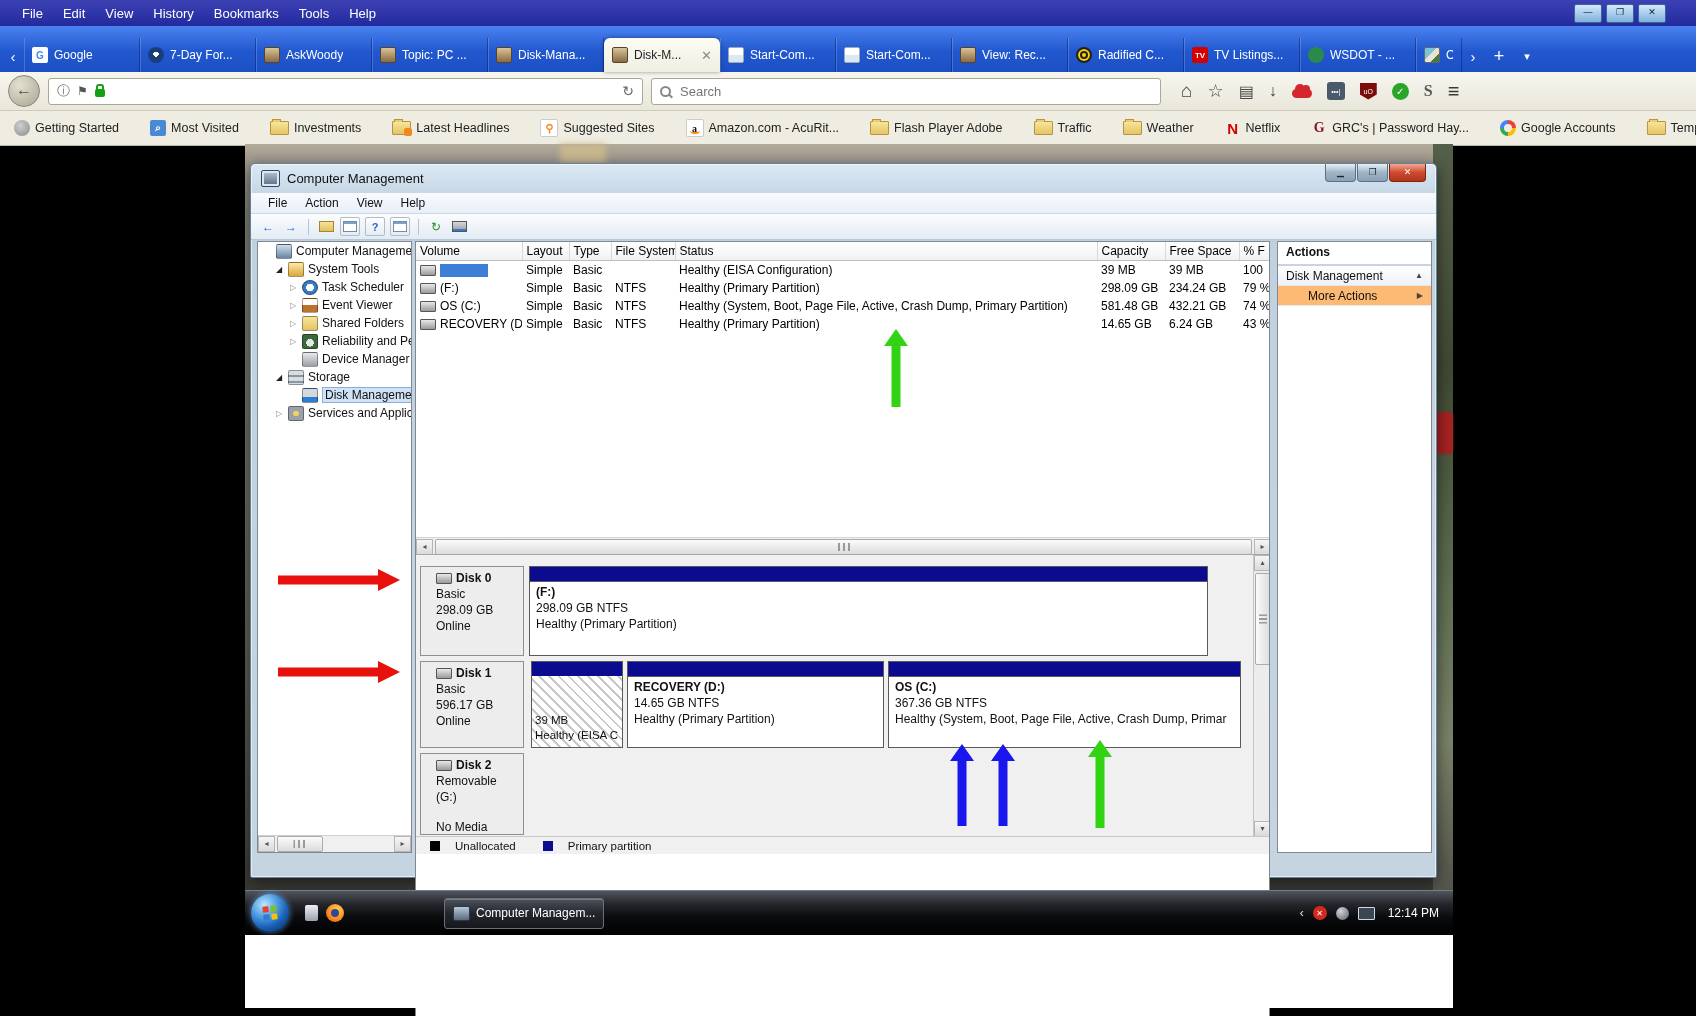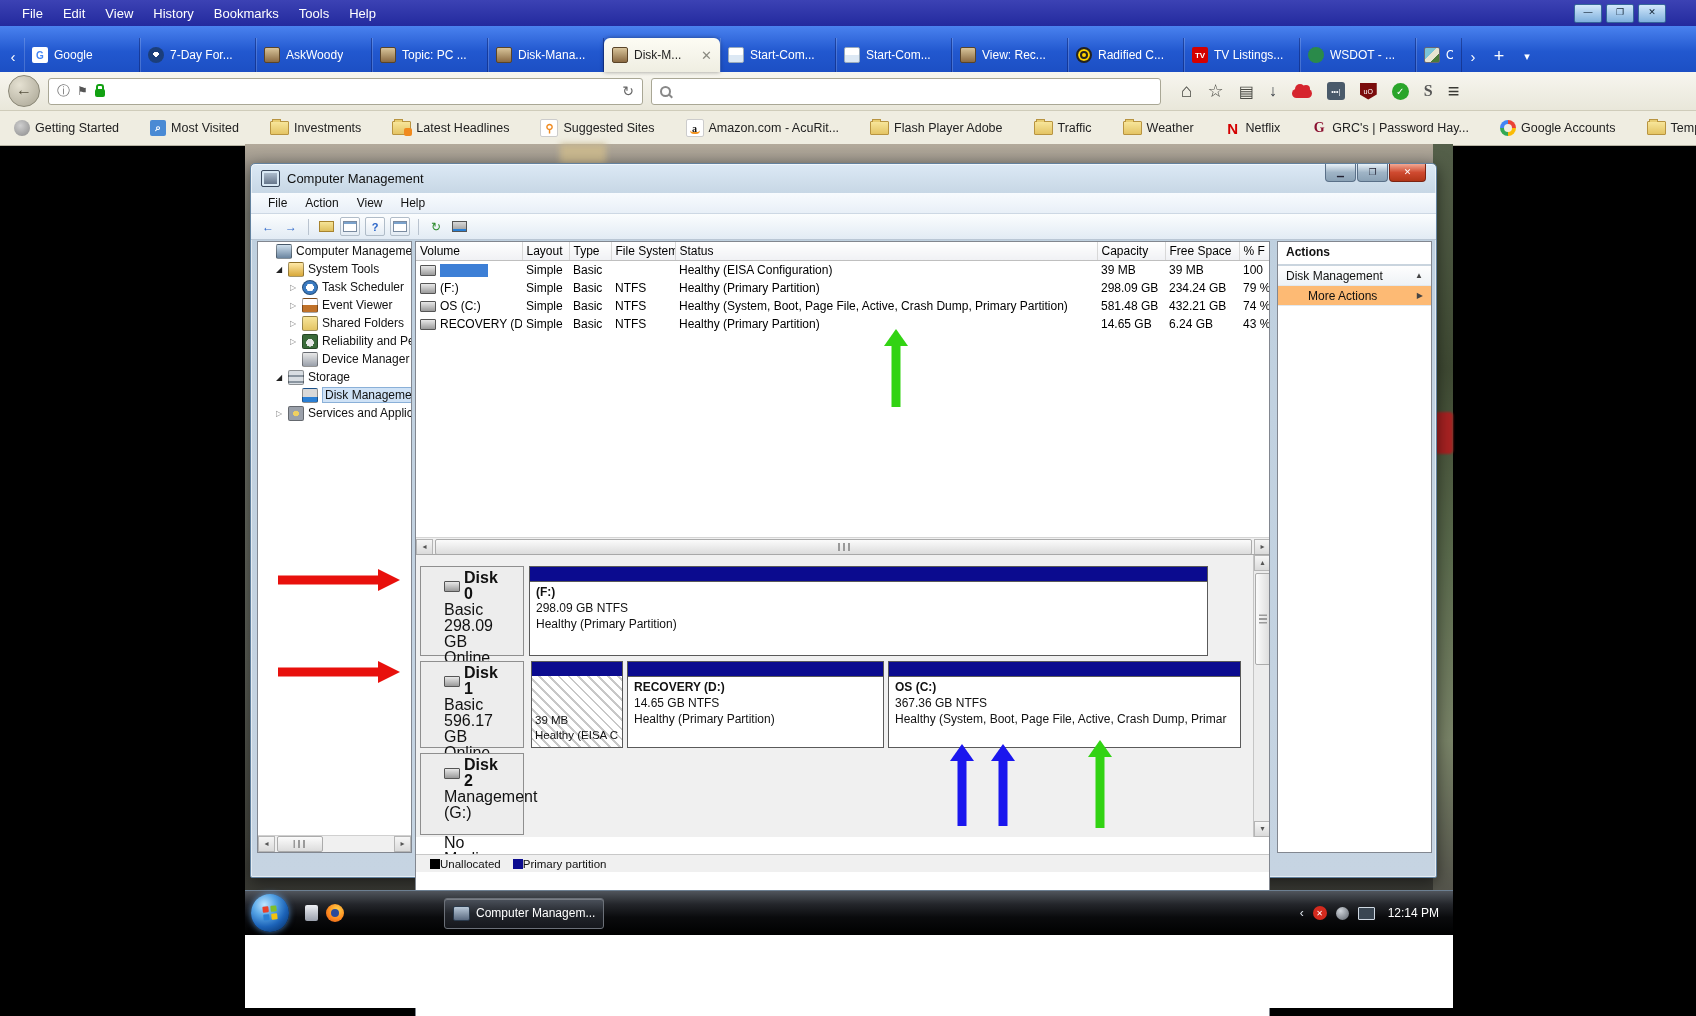--- a/index.html
+++ b/index.html
@@ -131,32 +131,32 @@
   .vtable th{height:18px;font-weight:normal;text-align:left;padding:0 4px;background:linear-gradient(#fff,#f0f1f4);border-right:1px solid #d8d8d8;border-bottom:1px solid #bfbfbf;white-space:nowrap;overflow:hidden;}
   .vtable td{height:18px;padding:0 4px;white-space:nowrap;overflow:hidden;color:#000;}
   .vcell{display:flex;align-items:center;gap:4px;}
   .drive{width:14px;height:9px;flex:0 0 14px;background:linear-gradient(#e8e8e8,#9a9a9a);border:1px solid #555;border-radius:1px;}
   .selbox{width:48px;height:13px;background:#3d7fd6;}
   .hscroll{position:absolute;top:295px;left:0;width:855px;height:17px;background:#f0f0f0;border-top:1px solid #d5d5d5;display:flex;align-items:center;}
   .sbtn{width:17px;height:16px;background:linear-gradient(#f6f6f6,#dadada);border:1px solid #b5b5b5;font-size:8px;color:#555;text-align:center;line-height:14px;box-sizing:border-box;flex:0 0 17px;}
   .thumb{height:14px;background:linear-gradient(#fbfbfb,#dcdcdc);border:1px solid #ababab;border-radius:2px;position:relative;}
   .grip{position:absolute;left:50%;top:3px;transform:translateX(-50%);width:13px;height:8px;background:repeating-linear-gradient(90deg,#9a9a9a 0 2px,transparent 2px 5px);}
   .diskpane{position:absolute;top:312px;left:0;width:855px;height:282px;background:#f0f0f0;border-top:1px solid #a8a8a8;}
-  .dlabel{position:absolute;left:4px;width:104px;background:#ededed;border:1px solid #8f8f8f;font-size:16px;padding:3px 23px;box-sizing:border-box;line-height:16px;color:#111;}
+  .dlabel{position:absolute;left:4px;width:104px;background:#ededed;border:1px solid #8f8f8f;font-size:12px;padding:3px 15px;box-sizing:border-box;line-height:16px;color:#111;}
   .dname{font-weight:bold;display:flex;align-items:center;gap:4px;}
   .pbox{position:absolute;border:1px solid #5a5a5a;background:#fff;box-sizing:border-box;overflow:hidden;}
   .pband{height:14px;background:#0b0b8f;border-bottom:1px solid #5a5a5a;}
   .ptxt{padding:2px 6px;font-size:12px;line-height:16px;white-space:nowrap;overflow:hidden;color:#111;}
   .ptitle{font-weight:bold;}
   .hatchbody{position:absolute;top:14px;left:0;right:0;bottom:0;background:repeating-linear-gradient(45deg,#fff 0 5px,#c8c8c8 5px 7px);}
   .eisatxt{position:absolute;left:3px;bottom:4px;font-size:11.5px;line-height:15px;white-space:nowrap;color:#111;background:transparent;}
   .vscroll{position:absolute;right:0;top:0;width:17px;height:282px;background:#ececec;border-left:1px solid #c5c5c5;}
   .vthumb{position:absolute;left:1px;top:18px;width:14px;height:90px;background:linear-gradient(90deg,#fbfbfb,#dcdcdc);border:1px solid #ababab;border-radius:2px;}
   .vgrip{position:absolute;left:50%;top:50%;transform:translate(-50%,-50%);width:8px;height:9px;background:repeating-linear-gradient(#9a9a9a 0 2px,transparent 2px 4px);}
-  .legend{position:absolute;top:594px;left:0;width:855px;height:18px;background:#f0f0f0;display:flex;align-items:center;gap:0;padding-left:14px;font-size:11.5px;border-top:1px solid #c8c8c8;box-sizing:border-box;color:#111;margin-top:18px;}
+  .legend{position:absolute;top:594px;left:0;width:855px;height:18px;background:#f0f0f0;display:flex;align-items:center;gap:15px;padding-left:14px;font-size:11.5px;border-top:1px solid #c8c8c8;box-sizing:border-box;color:#111;}
   .lsq{width:10px;height:10px;flex:0 0 10px;}
   .lsq.black{background:#000;}
   .lsq.navy{background:#0b0b8f;margin-left:12px;}
 
   .actions{left:1026px;top:77px;width:155px;height:612px;font-size:12px;}
   .ahead{height:19px;font-weight:bold;padding:3px 8px 0;border-bottom:2px solid #c9d4de;color:#111;}
   .aitem{height:19px;display:flex;align-items:center;padding:0 8px;background:linear-gradient(#fefefe,#eef2f6);border-bottom:1px solid #e2e8ee;color:#111;}
   .aarr{margin-left:auto;font-size:8px;color:#444;}
   .amore{padding-left:30px;background:#fdba74;}
 
@@ -270,20 +270,21 @@
   <div class="navbar">
     <span class="backbtn">←</span>
     <div class="urlbox">
       <span class="info-ic">ⓘ</span>
       <span class="flag-ic">⚑</span>
       <span class="lock"></span>
       <span class="reload">↻</span>
     </div>
     <div class="searchbox">
       <span class="mag"></span>
+      <input placeholder="Search" style="">
     </div>
     <div class="tbicons">
       <span class="ic-home">⌂</span>
       <span class="ic-star">☆</span>
       <span class="ic-list">▤</span>
       <span class="ic-down">↓</span>
       <span class="cloud"></span>
       <span class="lpass">•••|</span>
       <span class="ublock">uO</span>
       <span class="gcheck">✓</span>
@@ -600,21 +601,21 @@
               <div>367.36 GB NTFS</div>
               <div>Healthy (System, Boot, Page File, Active, Crash Dump, Primar</div>
             </div>
           </div>
 
           <div class="dlabel" style="top:198px;height:82px;">
             <div class="dname">
                 <span class="drive"></span>
                 <span>Disk 2</span>
               </div>
-            <div>Management (G:)</div>
+            <div>Removable (G:)</div>
             <div style="margin-top:14px;">No Media</div>
           </div>
 
           <div class="vscroll">
             <span class="sbtn" style="display:block;">▴</span>
             <span class="vthumb">
                 <span class="vgrip"></span>
               </span>
             <span class="sbtn" style="display:block;position:absolute;bottom:0;">▾</span>
           </div>

